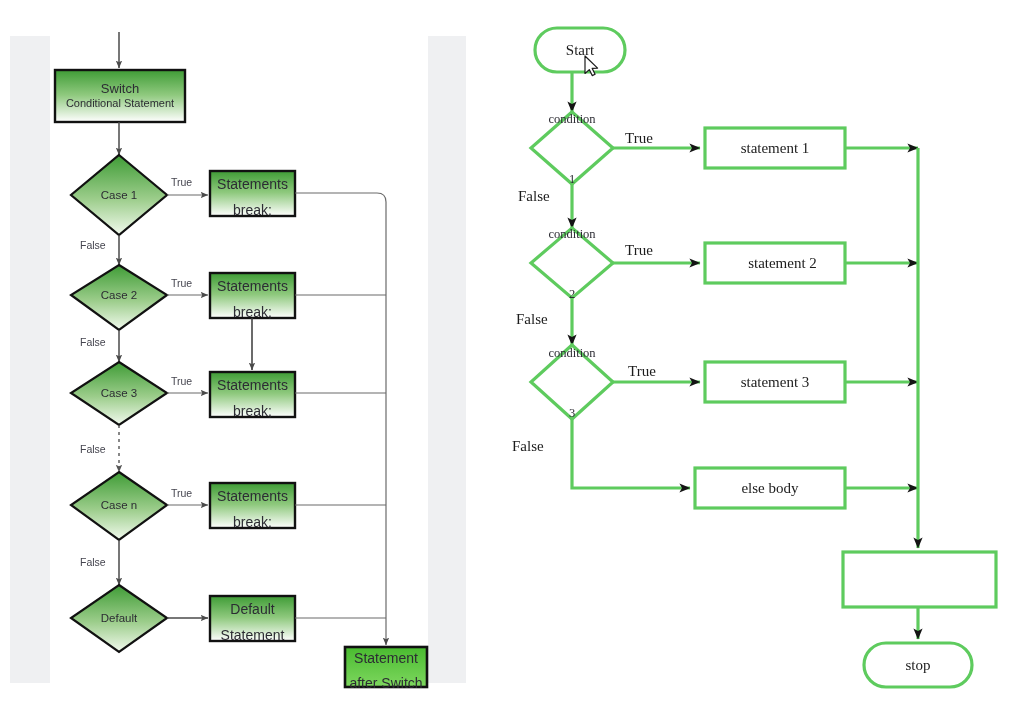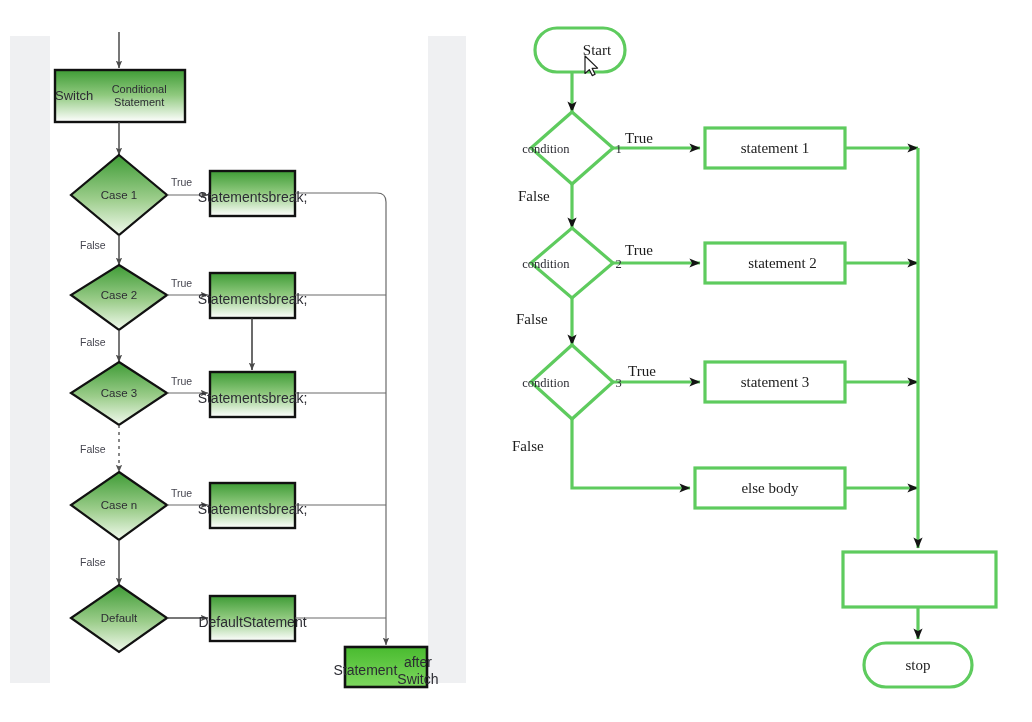--- a/index.html
+++ b/index.html
@@ -26,20 +26,21 @@
   .lbl {
     position: absolute;
     font-family: "Liberation Sans", sans-serif;
     color: #3a3a44;
     white-space: pre;
     pointer-events: none;
   }
   .node-text {
     position: absolute;
     display: flex;
+    flex-direction: column;
     align-items: center;
     justify-content: center;
     text-align: center;
     font-family: "Liberation Sans", sans-serif;
     color: #2c2c33;
     pointer-events: none;
     line-height: 1.22;
   }
   .sw-title { font-size: 13px; }
   .sw-sub   { font-size: 11px; }
@@ -237,21 +238,21 @@
   <div class="lbl edge-lbl" style="left:171px; top:176px;">True</div>
   <div class="lbl edge-lbl" style="left:171px; top:277px;">True</div>
   <div class="lbl edge-lbl" style="left:171px; top:375px;">True</div>
   <div class="lbl edge-lbl" style="left:171px; top:487px;">True</div>
 
   <div class="lbl edge-lbl" style="left:80px; top:239px;">False</div>
   <div class="lbl edge-lbl" style="left:80px; top:336px;">False</div>
   <div class="lbl edge-lbl" style="left:80px; top:443px;">False</div>
   <div class="lbl edge-lbl" style="left:80px; top:556px;">False</div>
 
-  <div class="rtext r-node" style="left:535px; top:28px; width:90px; height:44px;padding-left:17px;">Start</div>
+  <div class="rtext r-node" style="left:535px; top:28px; width:90px; height:44px;">Start</div>
 
   <div class="node-text r-cond" style="left:531px; top:134px; width:82px; height:30px;
        font-family:'Liberation Serif',serif;">
     <div>condition</div>
     <div>1</div>
   </div>
   <div class="node-text r-cond" style="left:531px; top:249px; width:82px; height:30px;
        font-family:'Liberation Serif',serif;">
     <div>condition</div>
     <div>2</div>

